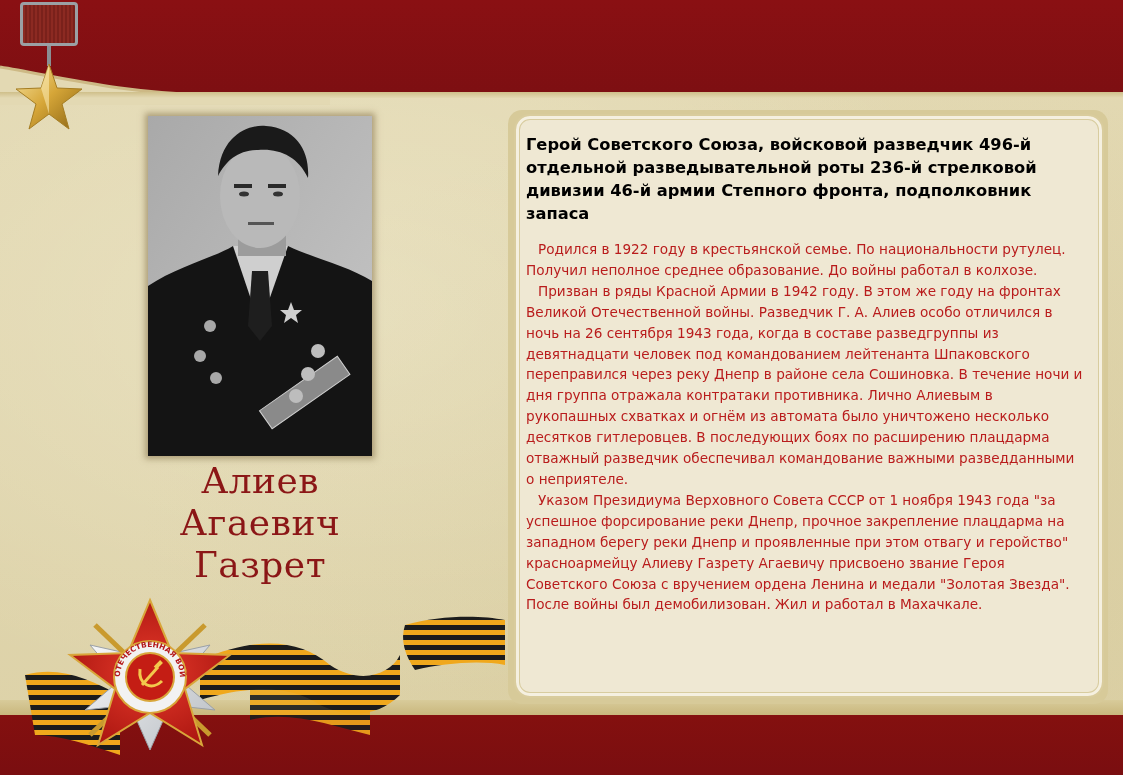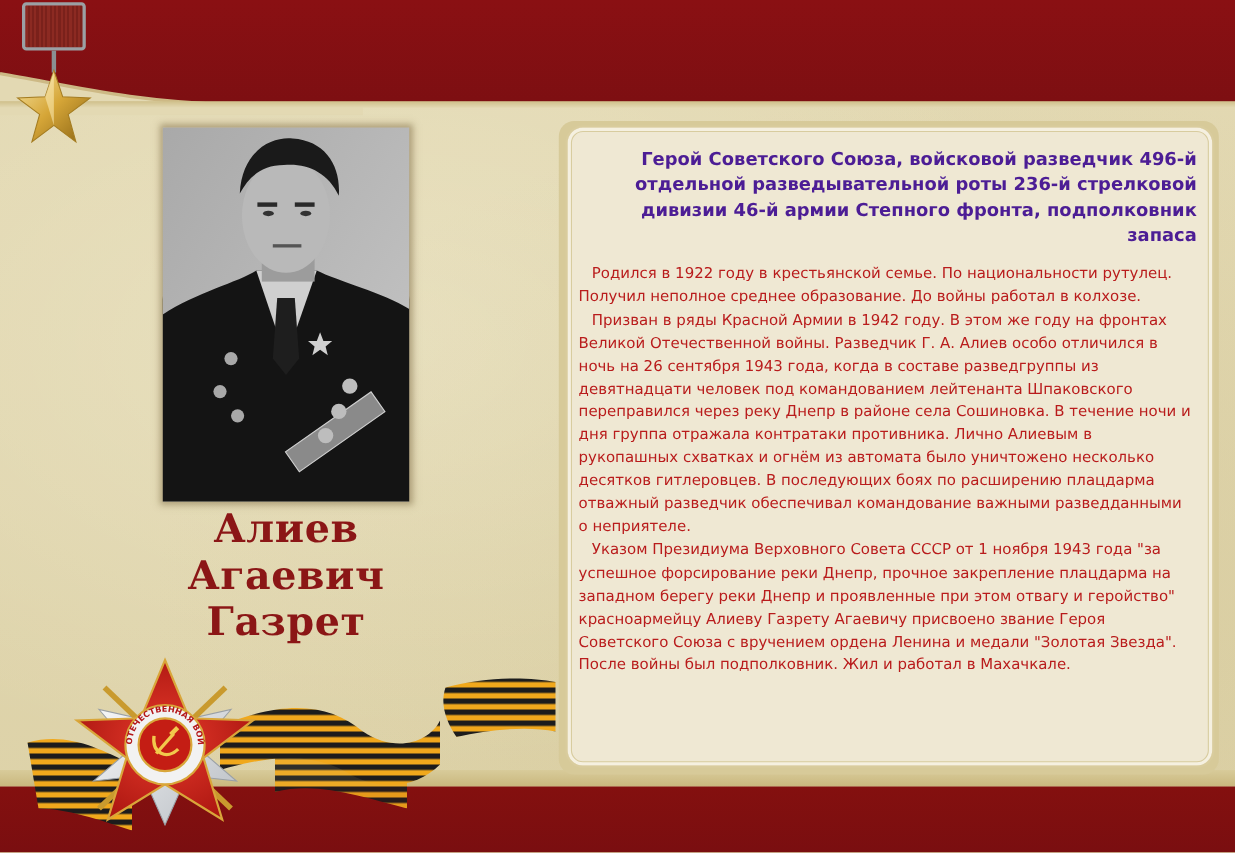--- a/index.html
+++ b/index.html
@@ -49,40 +49,40 @@
         radial-gradient(ellipse 28% 20% at 50% 30%, #c9c9c9 0%, #a8a8a8 60%, rgba(0,0,0,0) 61%),
         linear-gradient(180deg, #bdbdbd 0%, #9c9c9c 45%, #1b1b1b 46%, #111 100%);
       box-shadow: 0 0 6px 3px rgba(120,100,60,0.5);
       overflow: hidden;
     }
     .photo svg { position: absolute; left: 0; top: 0; }
 
     .name {
       position: absolute; left: 140px; top: 460px; width: 240px;
       text-align: center; color: #8b1616;
-      font-family: "DejaVu Serif", serif; font-weight: bold;
+      font-family: "DejaVu Serif", serif; font-weight: normal;
       font-size: 36px; line-height: 42px; letter-spacing: 0.5px;
     }
     .name div { display: block; }
 
     
     .panel-outer {
       position: absolute; left: 508px; top: 110px; width: 600px; height: 594px;
       background: #d7ca99; border-radius: 14px;
     }
     .panel {
       position: absolute; left: 514px; top: 114px; width: 590px; height: 584px;
       background: #efe8d3;
       border: 2px solid #d9cc9d; box-sizing: border-box;
       border-radius: 16px;
       box-shadow: inset 0 0 0 3px #f5f0e0, inset 0 0 0 4px #d8cc9f;
     }
     .headline {
       position: absolute; left: 526px; top: 133px; width: 562px;
-      text-align: right; color: #4c1d95; font-weight: bold;
+      text-align: left; color: #000000; font-weight: bold;
       font-family: "DejaVu Sans", sans-serif; font-size: 16.3px; line-height: 23px;
     }
     .bio {
       position: absolute; left: 526px; top: 239px; width: 560px;
       color: #b91c1c; font-family: "DejaVu Sans", sans-serif;
       font-size: 13.6px; line-height: 20.9px;
     }
     .bio p { margin: 0; }
     .bio p.indent { text-indent: 12px; }
 
@@ -167,21 +167,21 @@
 
 <div class="panel-outer"></div>
 <div class="panel"></div>
 
 <div class="headline">Герой Советского Союза, войсковой разведчик 496-й отдельной разведывательной роты 236-й стрелковой дивизии 46-й армии Степного фронта, подполковник запаса</div>
 
 <div class="bio">
   <p class="indent">Родился в 1922 году в крестьянской семье. По национальности рутулец.  Получил неполное среднее образование. До войны работал в колхозе.</p>
   <p class="indent">Призван в ряды Красной Армии в 1942 году. В этом же году на фронтах Великой Отечественной войны. Разведчик Г. А. Алиев особо отличился в ночь на 26 сентября 1943 года, когда в составе разведгруппы из девятнадцати человек под командованием лейтенанта Шпаковского  переправился через реку Днепр в районе села Сошиновка. В течение ночи и дня группа отражала контратаки противника. Лично Алиевым в рукопашных схватках и огнём из автомата было уничтожено несколько десятков гитлеровцев. В последующих боях по расширению плацдарма отважный разведчик обеспечивал командование важными разведданными о неприятеле.</p>
   <p class="indent">Указом Президиума Верховного Совета СССР от 1 ноября 1943 года "за успешное форсирование реки Днепр, прочное закрепление плацдарма на западном берегу реки Днепр и проявленные при этом отвагу и геройство" красноармейцу Алиеву Газрету Агаевичу присвоено звание Героя Советского Союза с вручением ордена Ленина и медали "Золотая Звезда".</p>
-  <p>После войны был подполковник. Жил и работал в Махачкале.</p>
+  <p>После войны был демобилизован. Жил и работал в Махачкале.</p>
 </div>
 
 <svg class="decor-bottom" viewBox="0 0 520 190">
   <defs>
     <pattern id="stripes" patternUnits="userSpaceOnUse" width="10" height="10" patternTransform="rotate(0)">
       <rect width="10" height="10" fill="#f0a81c"></rect>
       <rect y="0" width="10" height="5" fill="#1c1c1c"></rect>
     </pattern>
     <linearGradient id="silver" x1="0" y1="0" x2="1" y2="1">
       <stop offset="0" stop-color="#ffffff"></stop>

